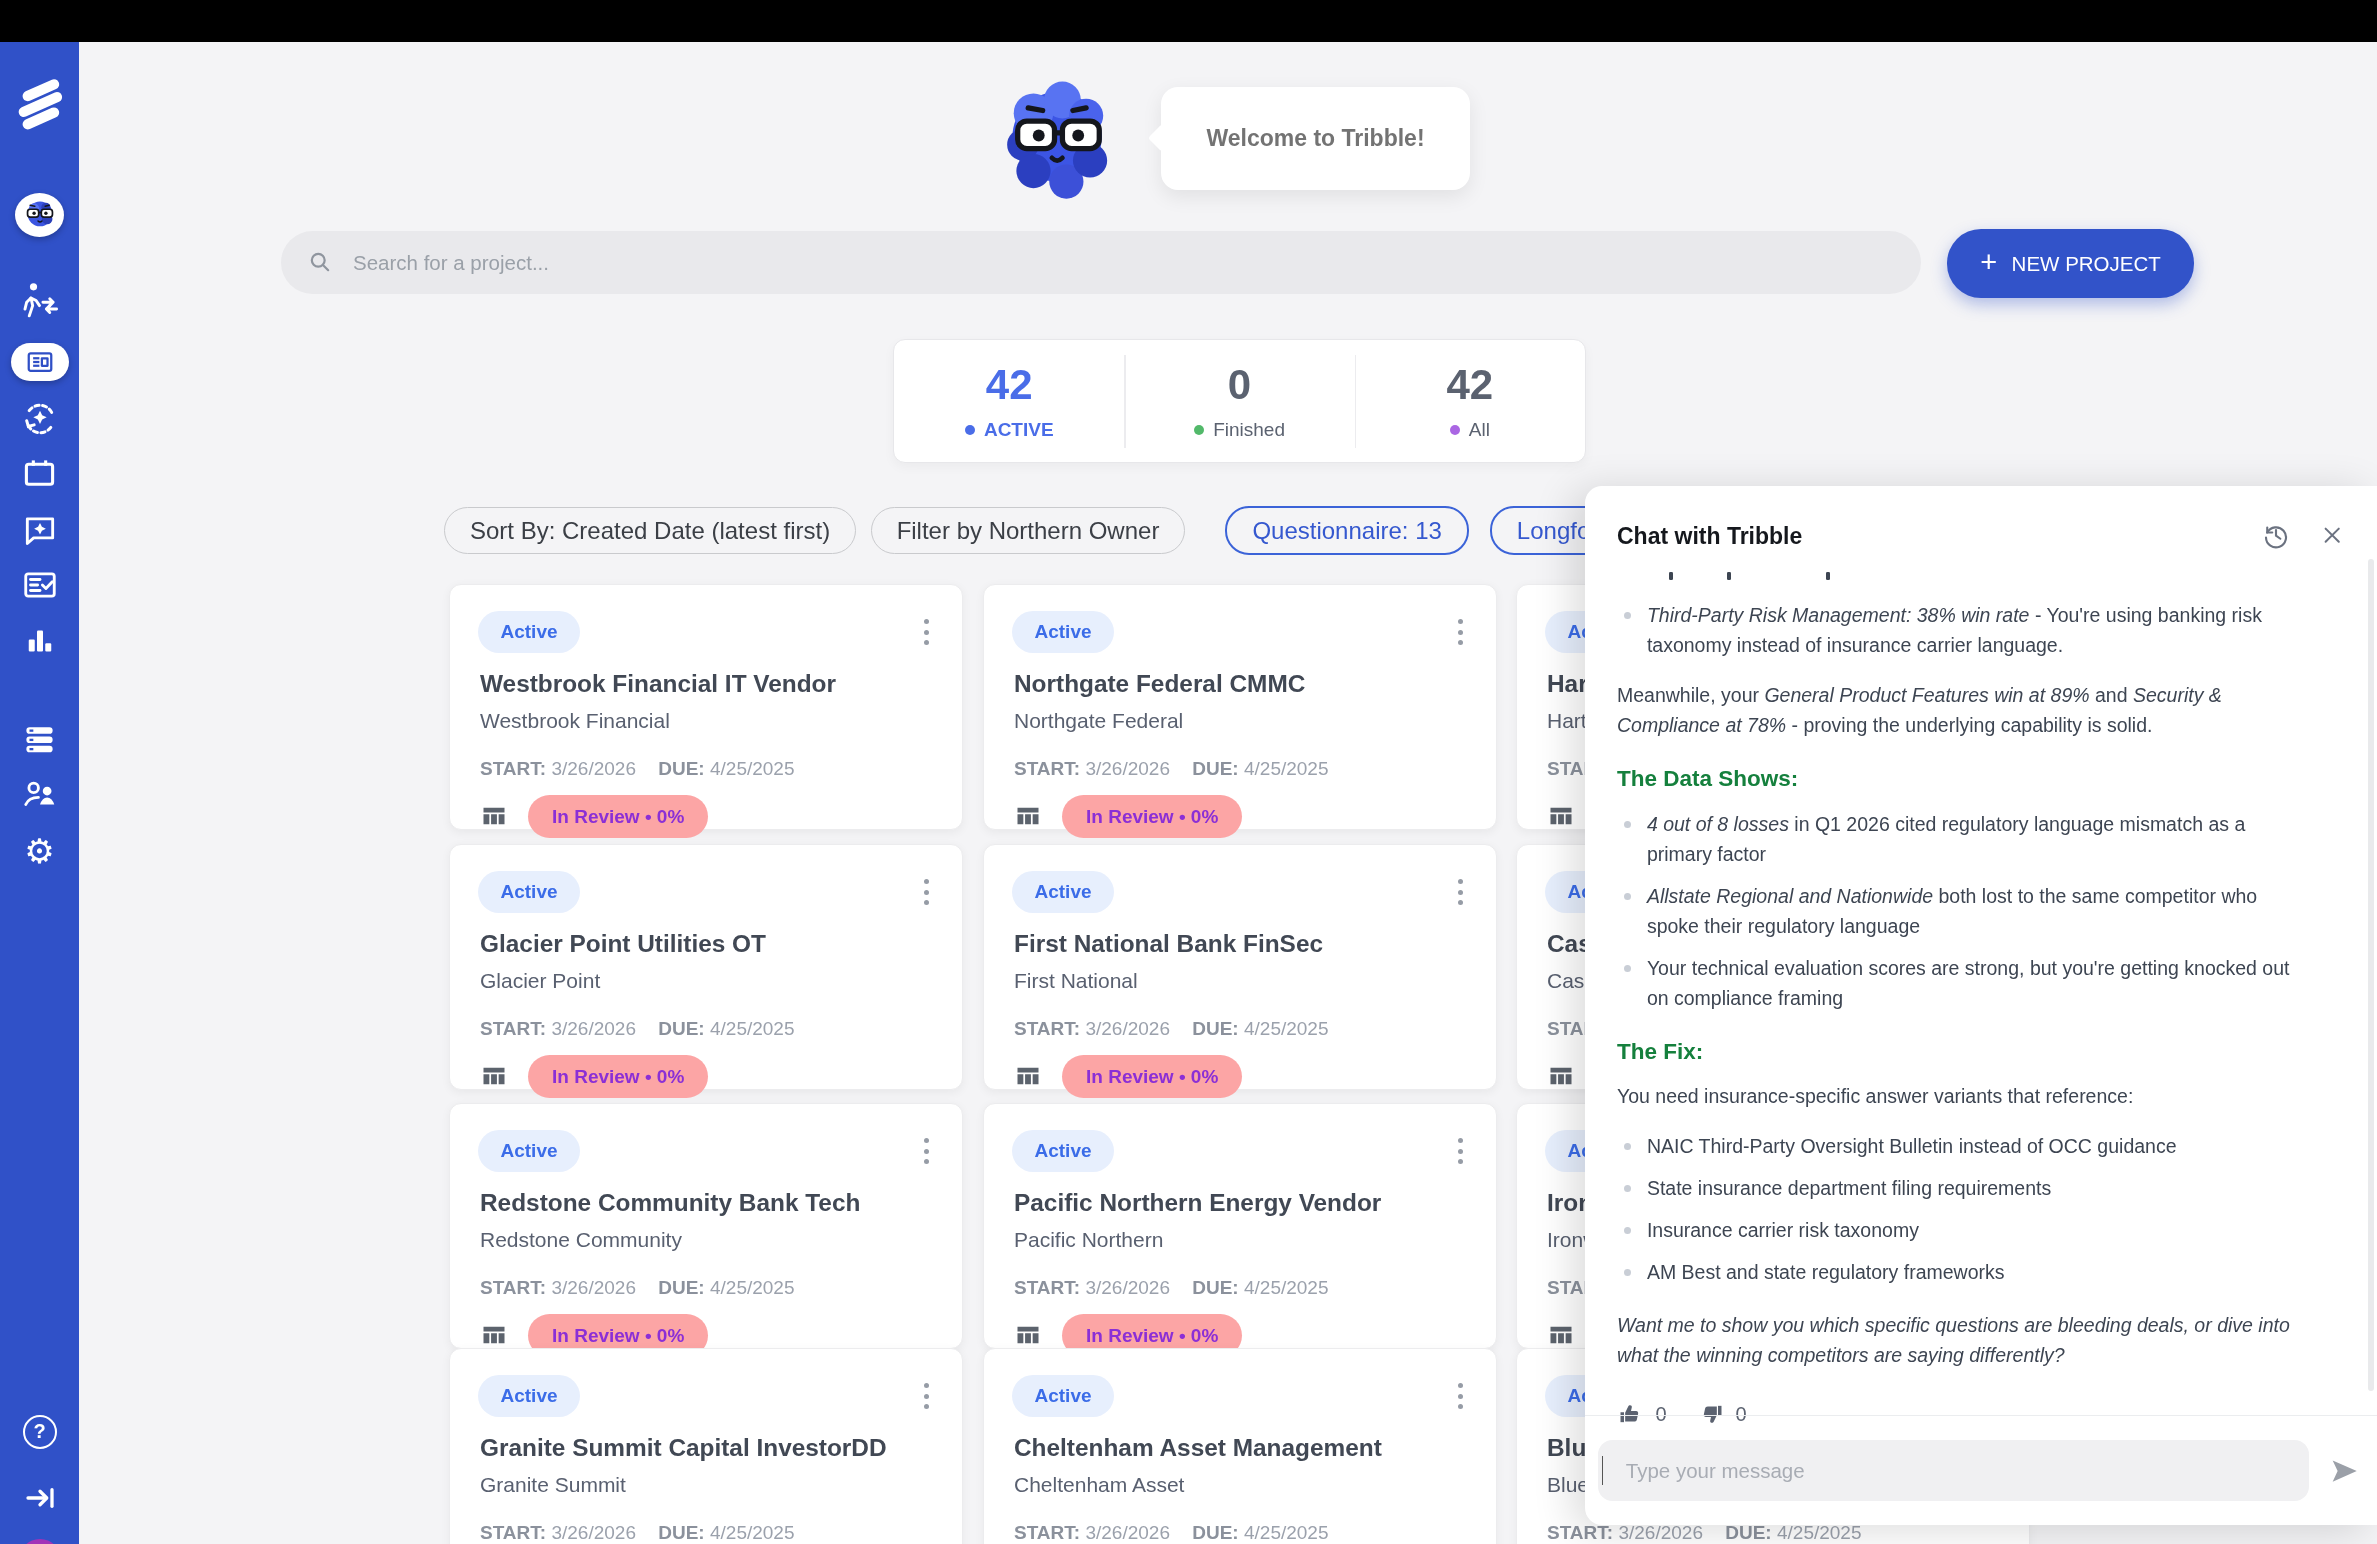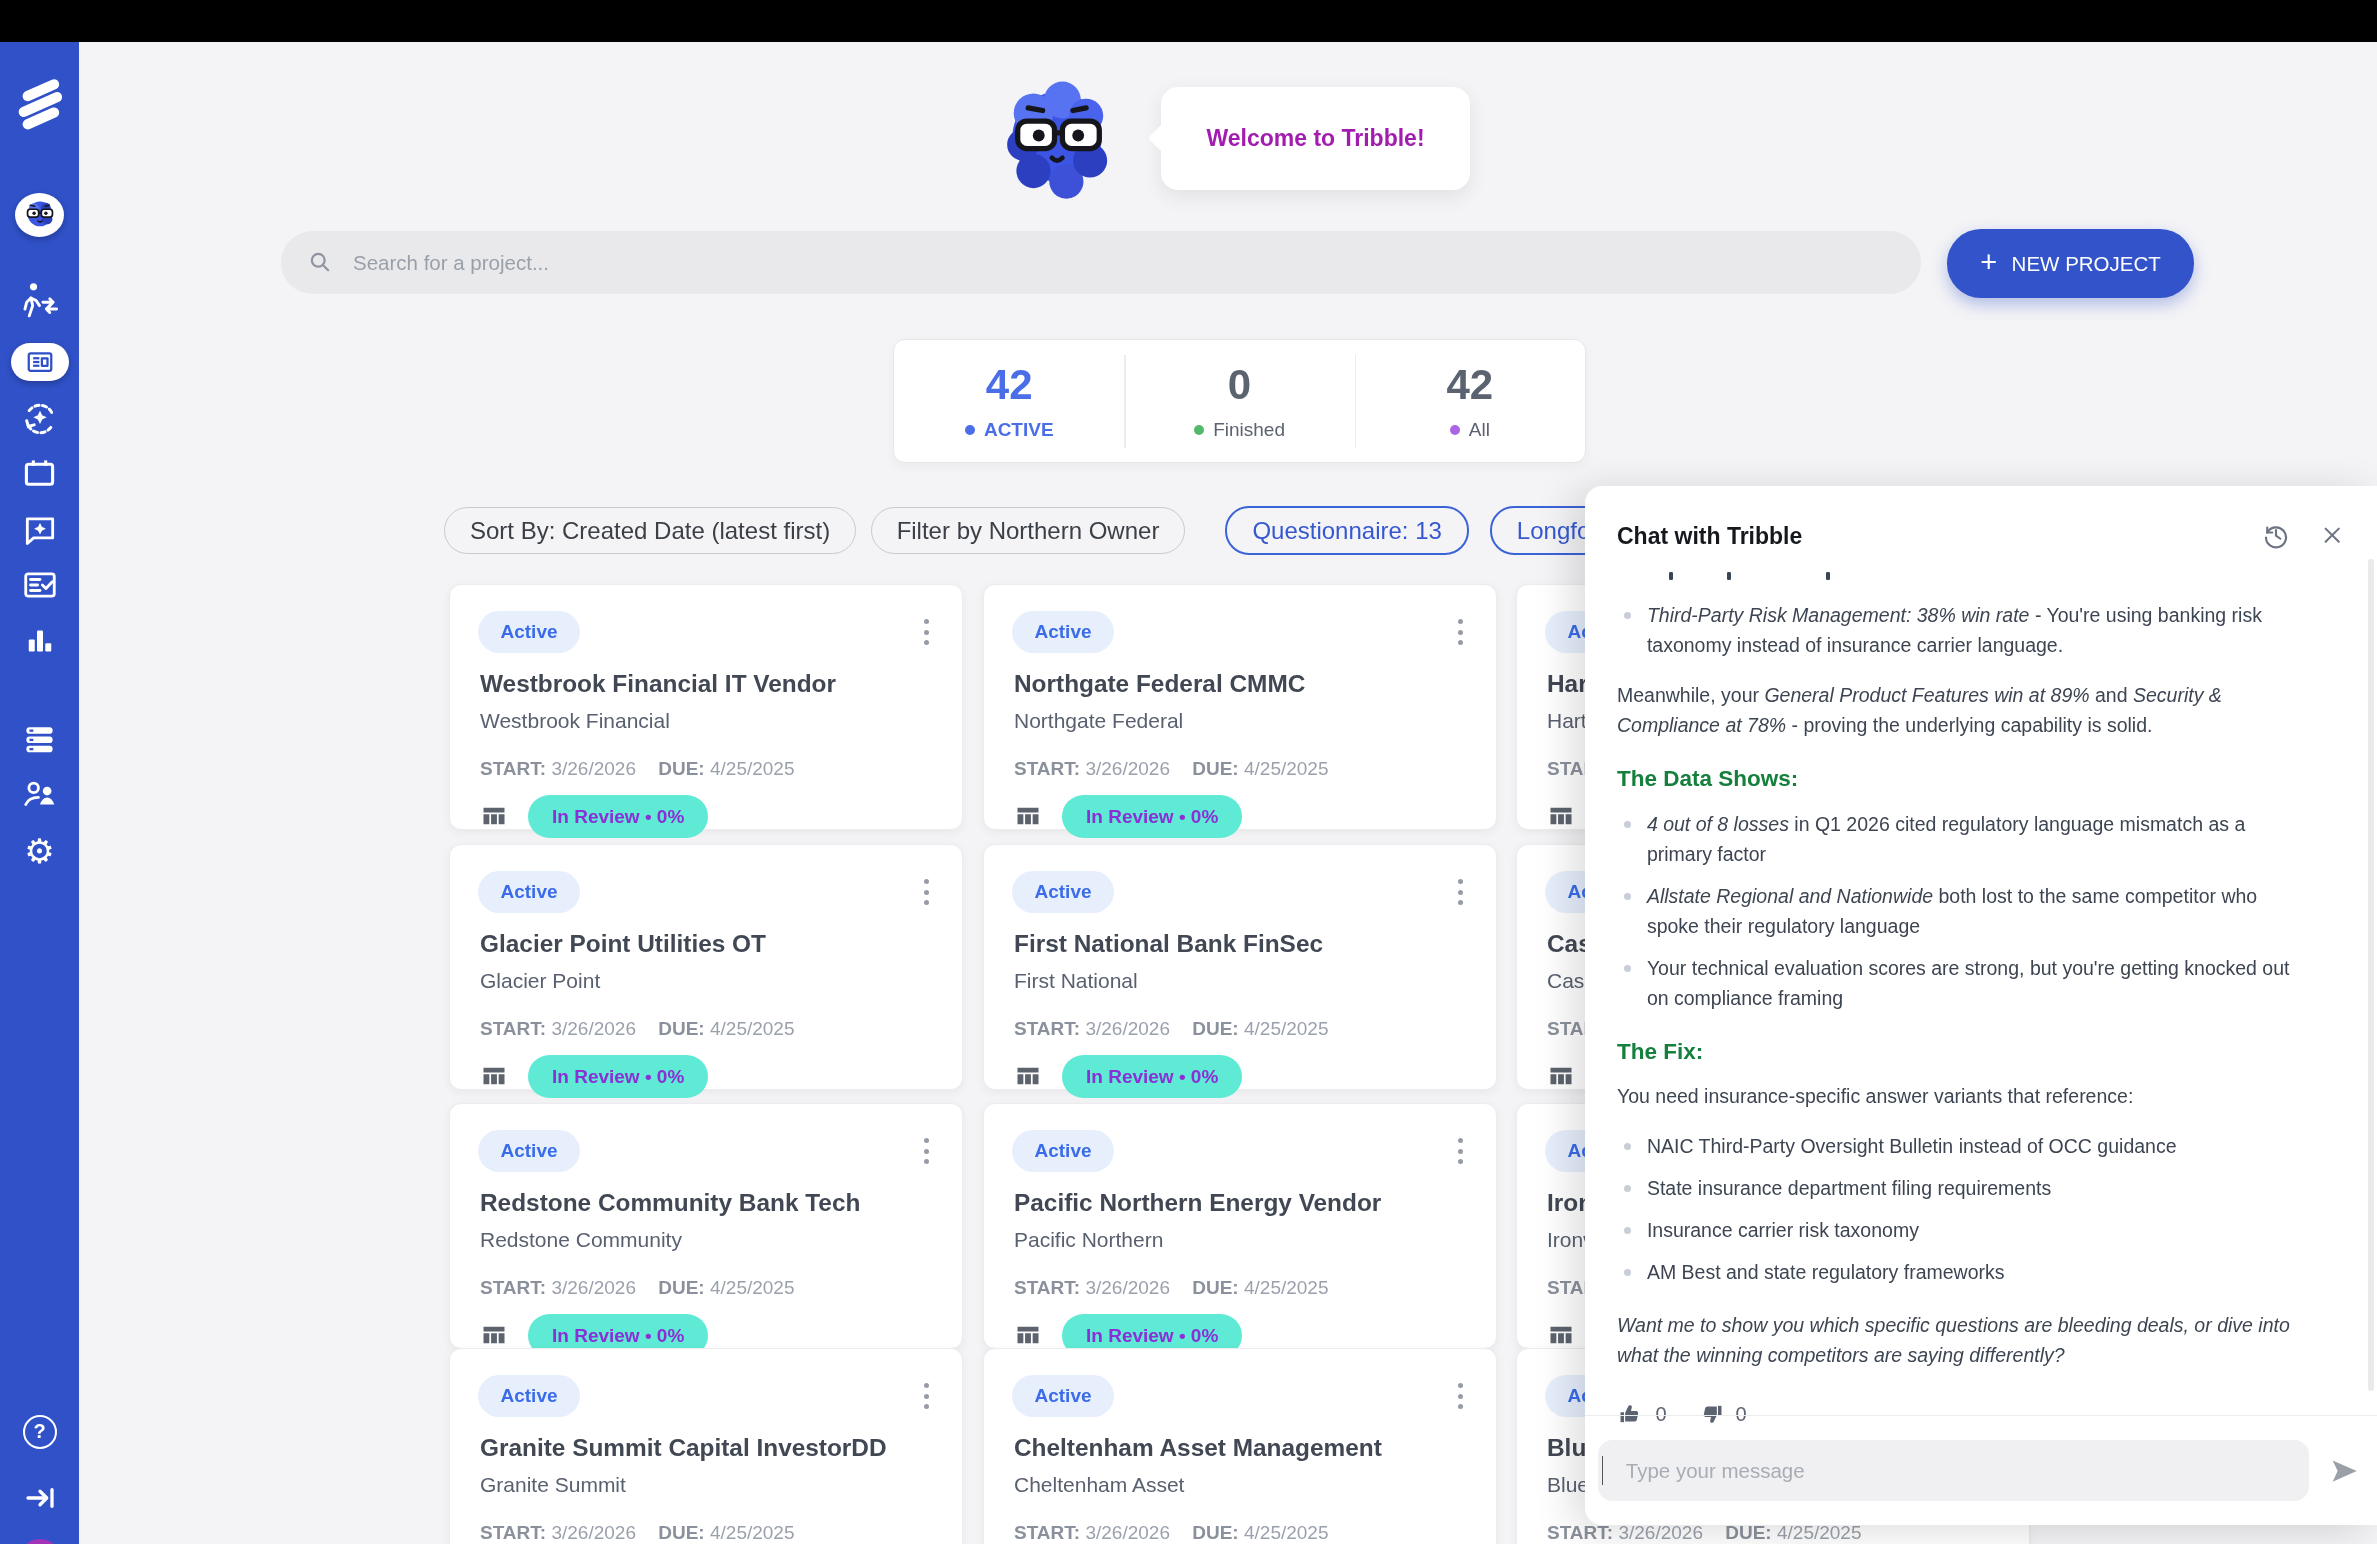--- a/index.html
+++ b/index.html
@@ -13,21 +13,21 @@
   .white-pill{width:58px;height:38px;background:#fff;border-radius:20px;display:flex;align-items:center;justify-content:center;box-shadow:0 2.6px 6.6px rgba(0,0,0,.25);}
   .round-avatar{width:49px;height:44px;background:#fff;border-radius:50%;display:flex;align-items:center;justify-content:center;box-shadow:0 2.6px 6.6px rgba(0,0,0,.25);}
   .tk{width:42px;height:42px;border-radius:50%;background:var(--avatar,#a232b8);color:#fff;font-weight:bold;font-size:18.5px;display:flex;align-items:center;justify-content:center;letter-spacing:0.7px;}
   .gear-glyph{color:#fff;font-size:34px;line-height:1;}
   .help-circle{width:30px;height:30px;border:2.6px solid #fff;border-radius:50%;color:#fff;font-size:20px;font-weight:bold;display:flex;align-items:center;justify-content:center;}
   
   .mascot{position:absolute;left:994px;top:71px;}
   .bubble{position:absolute;left:1161px;top:87px;width:309px;height:103px;background:#fff;border-radius:17px;
           box-shadow:0 6.6px 20px rgba(0,0,0,.08);display:flex;align-items:center;justify-content:center;}
   .bubble .tail{position:absolute;left:-8.6px;top:41px;width:20px;height:20px;background:#fff;transform:rotate(45deg);border-radius:3.3px;}
-  .bubble span{font-size:23px;font-weight:bold;color:#a21caf;position:relative;z-index:1;}
+  .bubble span{font-size:23px;font-weight:bold;color:#737373;position:relative;z-index:1;}
   
   .search{position:absolute;left:281px;top:231px;width:1640px;height:63px;background:#e9e9ec;border-radius:32px;display:flex;align-items:center;padding-left:25px;box-sizing:border-box;}
   .search input{border:none;outline:none;background:transparent;font-size:20.5px;color:#3c424c;width:1453px;margin-left:17px;font-family:"Liberation Sans",sans-serif;}
   .search input::placeholder{color:#9aa0a8;}
   .newproj{position:absolute;left:1947px;top:229px;width:247px;height:69px;background:var(--accent,#3253c9);border-radius:34px;
            color:#fff;display:flex;align-items:center;justify-content:center;font-size:20.5px;box-shadow:0 6.6px 16px rgba(50,83,201,.35);cursor:pointer;}
   .newproj .plus{font-size:29px;font-weight:300;margin-right:14.5px;margin-top:-2.6px;}
   
   .stats{position:absolute;left:893px;top:339px;width:691px;height:122px;background:#fff;border:0.7px solid #e7e7ea;border-radius:12px;
          box-shadow:0 4px 12px rgba(0,0,0,.04);display:flex;}
@@ -46,21 +46,21 @@
   .card{position:absolute;width:514px;height:246px;background:#fff;border:0.7px solid #ececee;border-radius:12px;box-shadow:0 2.6px 9.2px rgba(0,0,0,.05);box-sizing:border-box;}
   .card .badge{position:absolute;left:28px;top:26.4px;background:#e7effd;color:var(--active_badge,#3b6ce8);font-weight:bold;font-size:19px;padding:10px 22.5px;border-radius:21px;}
   .card .kebab{position:absolute;right:29px;top:30px;display:flex;flex-direction:column;gap:5.3px;cursor:pointer;padding:4px;}
   .card .kebab i{width:5.3px;height:5.3px;border-radius:50%;background:#969ca6;}
   .card .title{position:absolute;left:30px;top:85px;font-size:24.4px;font-weight:bold;color:#414854;white-space:nowrap;}
   .card .client{position:absolute;left:30px;top:124px;font-size:21px;color:#596070;white-space:nowrap;}
   .card .dates{position:absolute;left:30px;top:173px;font-size:19px;color:#9ba1ac;white-space:nowrap;}
   .card .dates b{color:#8b919c;}
   .card .dates .due{margin-left:17px;}
   .card .brow{position:absolute;left:30px;top:210px;display:flex;align-items:center;}
-  .card .review{margin-left:20px;background:#5eead4;color:var(--review,#8b2fd6);font-weight:bold;font-size:19px;padding:10.6px 24px;border-radius:22.5px;white-space:nowrap;}
+  .card .review{margin-left:20px;background:#fca5a5;color:var(--review,#8b2fd6);font-weight:bold;font-size:19px;padding:10.6px 24px;border-radius:22.5px;white-space:nowrap;}
   
   .chat{position:absolute;left:1585px;top:486px;width:792px;height:1039px;background:#fff;border-radius:17px 0 0 17px;
         box-shadow:-12px 5.3px 40px rgba(0,0,0,.14);box-sizing:border-box;}
   .chat-head{display:flex;align-items:center;padding:26.4px 32px 6.6px 32px;margin-top:8px;}
   .chat-head .t{font-size:23px;font-weight:bold;color:#15181d;flex:1;}
   .chat-head .hicons{display:flex;align-items:center;gap:28px;}
   .chat-scrollbar{position:absolute;right:2.6px;top:73px;width:6.6px;height:832px;background:#e9eaec;border-radius:3.3px;}
   .msg{padding:12px 73px 0 32px;font-size:19.5px;line-height:30px;color:#3d4552;}
   .clipped{height:10.6px;overflow:hidden;margin:0 0 18.5px 22.5px;position:relative;}
   .clipped i{position:absolute;top:1.3px;width:4.6px;height:8px;background:#3d4552;border-radius:1.3px;}

